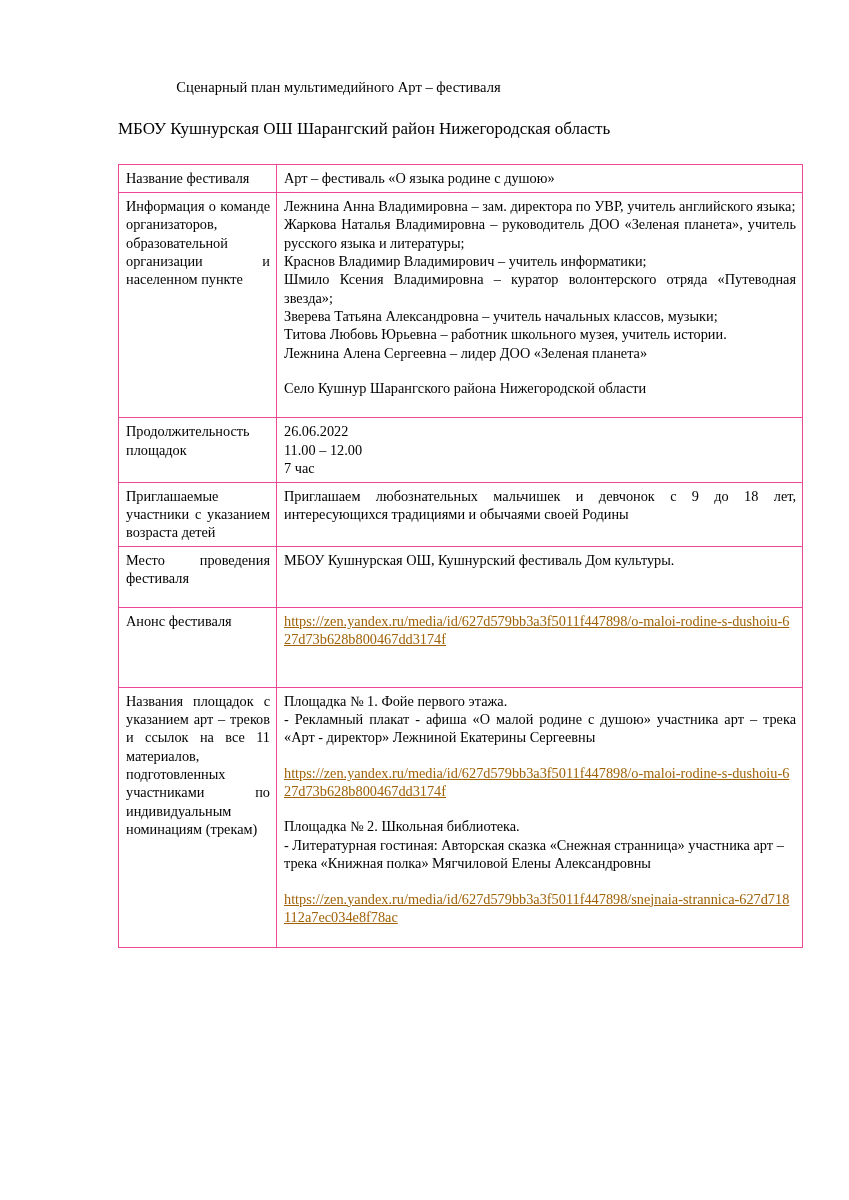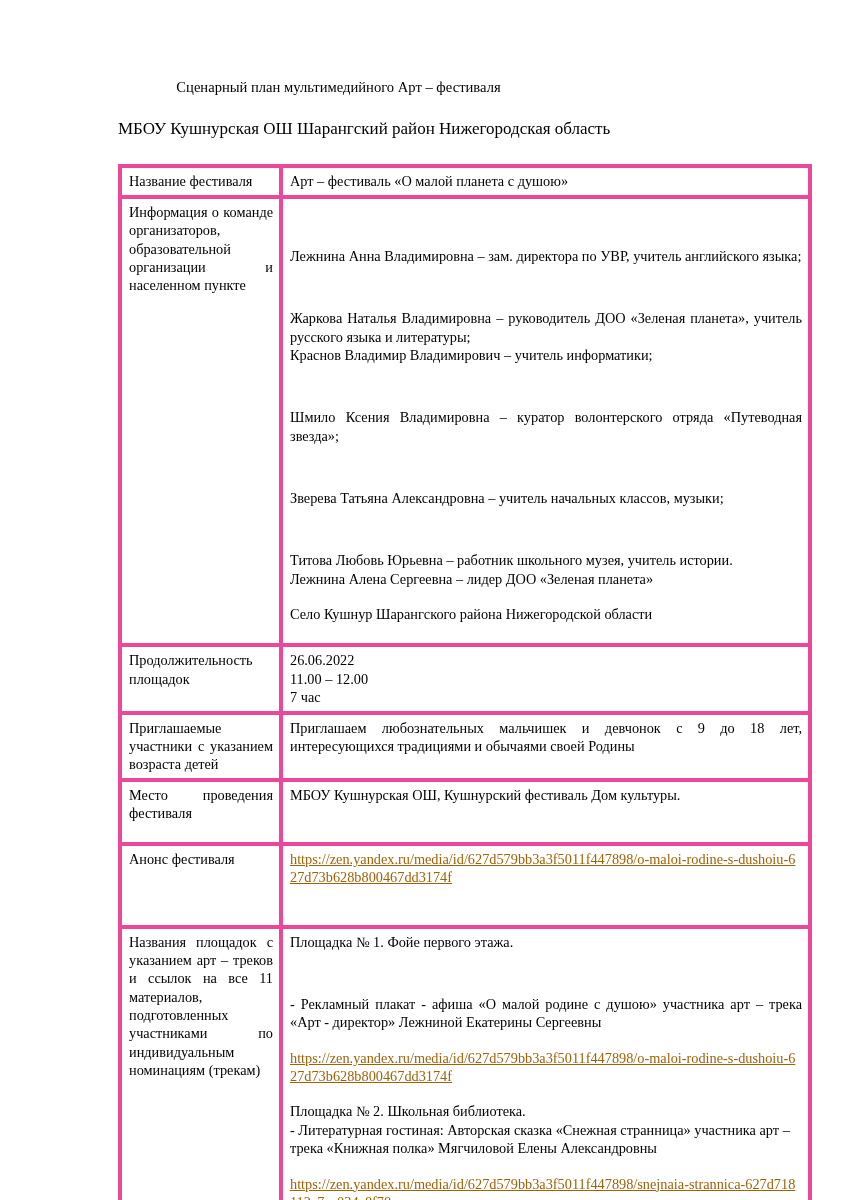--- a/index.html
+++ b/index.html
@@ -39,40 +39,39 @@
     white-space: nowrap;
   }
   table.main-table {
     margin-top: 25px;
     margin-left: 0;
     border-collapse: collapse;
     width: 670px;
     table-layout: fixed;
   }
   table.main-table td {
-    border: 4px solid #ec4899;
+    border: 1px solid #ec4899;
     vertical-align: top;
     padding: 4px 6px 4px 7px;
     font-size: 14.3px;
     line-height: 1.285;
   }
   td.label-cell {
     width: 144px;
     text-align: justify;
     text-align-last: left;
     hyphens: none;
   }
   td.value-cell {
     width: 512px;
     text-align: justify;
     text-align-last: left;
   }
   .value-cell .line {
     display: block;
-    margin-top: 44px;
   }
   .value-cell .plain-line {
     display: block;
     text-align: left;
   }
   a.doc-link, .doc-link {
     color: #a16207;
     text-decoration: underline;
     word-break: break-all;
     display: inline;
@@ -100,21 +99,21 @@
 
   <div class="doc-title">Сценарный план мультимедийного Арт – фестиваля</div>
   <div class="doc-subtitle">МБОУ Кушнурская ОШ Шарангский район Нижегородская область</div>
 
   <table class="main-table">
     <tbody>
 
       <tr>
         <td class="label-cell">Название фестиваля</td>
         <td class="value-cell">
-          <span class="plain-line">Арт – фестиваль «О малой планета с душою»</span>
+          <span class="plain-line">Арт – фестиваль «О языка родине с душою»</span>
         </td>
       </tr>
 
       <tr>
         <td class="label-cell">Информация о команде организаторов, образовательной организации и населенном пункте</td>
         <td class="value-cell">
           <span class="line">Лежнина Анна Владимировна – зам. директора по УВР, учитель английского языка;</span>
           <span class="line">Жаркова Наталья Владимировна – руководитель ДОО «Зеленая планета», учитель русского языка и литературы;</span>
           <span class="plain-line">Краснов Владимир Владимирович – учитель информатики;</span>
           <span class="line">Шмило Ксения Владимировна – куратор волонтерского отряда «Путеводная звезда»;</span>

